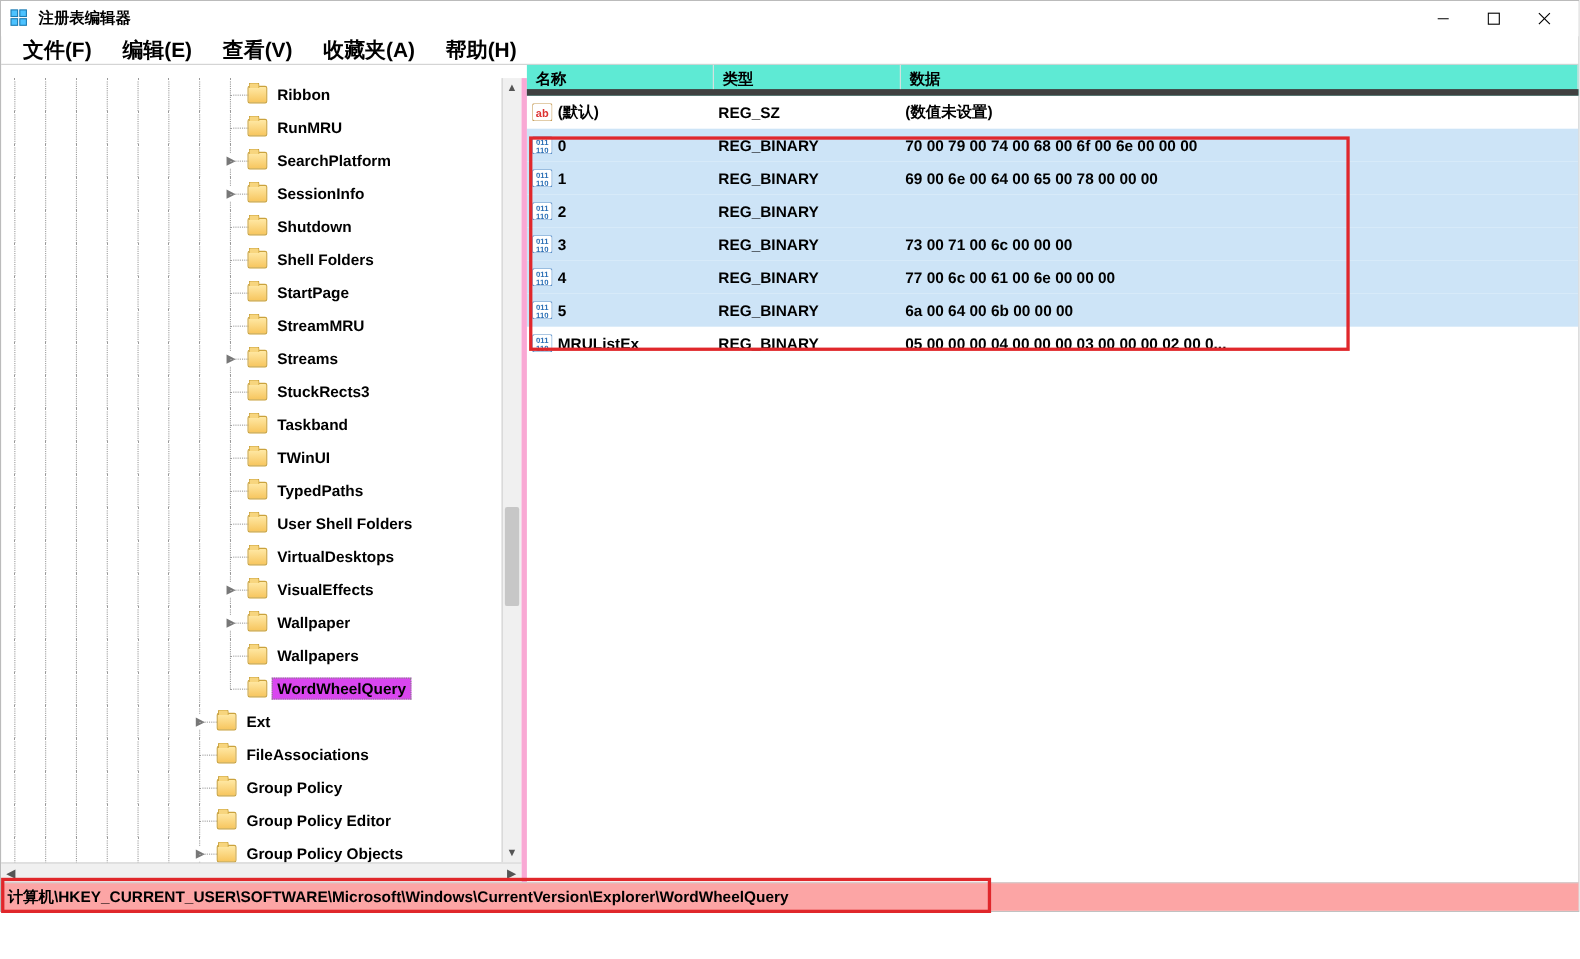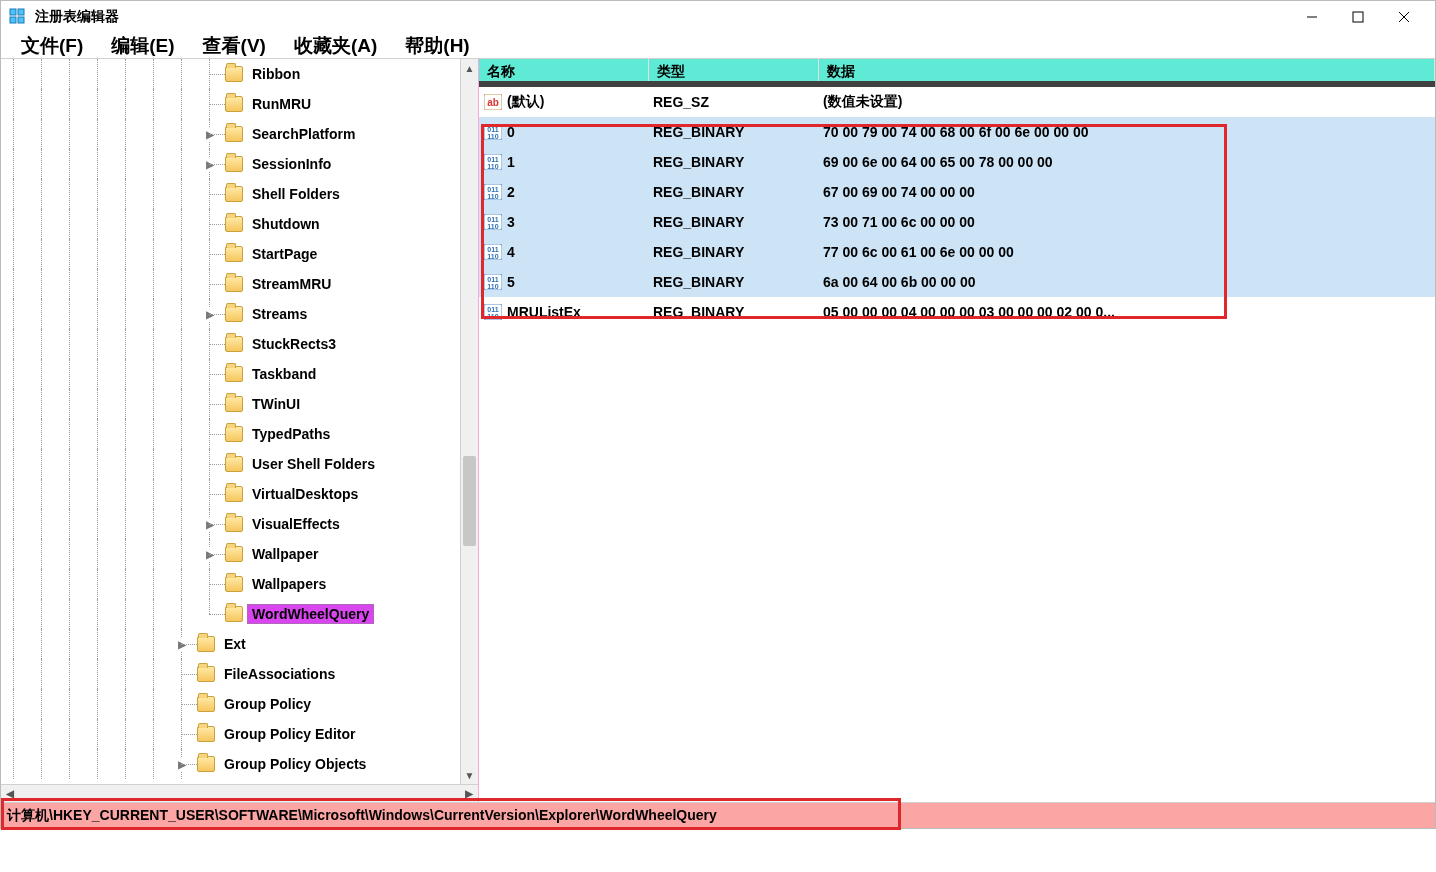--- a/index.html
+++ b/index.html
@@ -12,21 +12,21 @@
   .titlebar .title{flex:1;font-size:14px;}
   .titlebar .win-controls{display:flex;}
   .win-btn{width:46px;height:30px;display:flex;align-items:center;justify-content:center;font-family:inherit;}
   .win-btn svg{display:block;}
   
   .menubar{height:26px;display:flex;align-items:center;padding:0 6px;border-bottom:1px solid #d0d0d0;font-size:19px;}
   .menubar .menu-item{padding:2px 14px;cursor:default;}
   
   .body{flex:1;display:flex;min-height:0;}
   
-  .nav{width:478px;display:flex;flex-direction:column;border-right:1px solid #f9a8d4;}
+  .nav{width:478px;display:flex;flex-direction:column;border-right:5px solid #f9a8d4;margin-top:12px;}
   .tree-viewport{flex:1;overflow:hidden;position:relative;}
   .tree{position:absolute;inset:0;overflow:hidden;}
   ul.tree-list{list-style:none;margin:0;padding:0;}
   li.tree-node{white-space:nowrap;}
   .node-row{display:flex;align-items:center;height:30px;}
   .indent-block{position:relative;width:28px;height:30px;flex:none;}
   .indent-block.line::before{content:"";position:absolute;left:12px;top:0;bottom:0;border-left:1px dotted #9a9a9a;}
   .indent-block.h::after{content:"";position:absolute;left:12px;right:-2px;top:50%;border-top:1px dotted #9a9a9a;}
   .indent-block.last::before{bottom:50%;}
   .expander{width:14px;height:14px;display:flex;align-items:center;justify-content:center;position:absolute;left:6px;top:8px;font-size:10px;color:#555;background:#fff;}
@@ -177,35 +177,35 @@
                 <div class="node-row">
                   <span class="indent-block line"></span>
                   <span class="indent-block line"></span>
                   <span class="indent-block line"></span>
                   <span class="indent-block line"></span>
                   <span class="indent-block line"></span>
                   <span class="indent-block line"></span>
                   <span class="indent-block line"></span>
                   <span class="indent-block line h"></span>
                   <span class="folder"></span>
+                  <span class="node-label">Shutdown</span>
+                </div>
+              </li>
+              <li class="tree-node">
+                <div class="node-row">
+                  <span class="indent-block line"></span>
+                  <span class="indent-block line"></span>
+                  <span class="indent-block line"></span>
+                  <span class="indent-block line"></span>
+                  <span class="indent-block line"></span>
+                  <span class="indent-block line"></span>
+                  <span class="indent-block line"></span>
+                  <span class="indent-block line h"></span>
+                  <span class="folder"></span>
                   <span class="node-label">Shell Folders</span>
-                </div>
-              </li>
-              <li class="tree-node">
-                <div class="node-row">
-                  <span class="indent-block line"></span>
-                  <span class="indent-block line"></span>
-                  <span class="indent-block line"></span>
-                  <span class="indent-block line"></span>
-                  <span class="indent-block line"></span>
-                  <span class="indent-block line"></span>
-                  <span class="indent-block line"></span>
-                  <span class="indent-block line h"></span>
-                  <span class="folder"></span>
-                  <span class="node-label">Shutdown</span>
                 </div>
               </li>
               <li class="tree-node">
                 <div class="node-row">
                   <span class="indent-block line"></span>
                   <span class="indent-block line"></span>
                   <span class="indent-block line"></span>
                   <span class="indent-block line"></span>
                   <span class="indent-block line"></span>
                   <span class="indent-block line"></span>
@@ -513,21 +513,20 @@
             <span class="c-data">69 00 6e 00 64 00 65 00 78 00 00 00</span>
           </div>
           <div class="row sel">
             <span class="icon bin-icon">
               <svg width="18" height="16">
                 <use href="#icon-bin"></use>
               </svg>
             </span>
             <span class="c-name">2</span>
             <span class="c-type">REG_BINARY</span>
-            <span class="c-data">67 00 69 00 74 00 00 00</span>
           </div>
           <div class="row sel">
             <span class="icon bin-icon">
               <svg width="18" height="16">
                 <use href="#icon-bin"></use>
               </svg>
             </span>
             <span class="c-name">3</span>
             <span class="c-type">REG_BINARY</span>
             <span class="c-data">73 00 71 00 6c 00 00 00</span>

